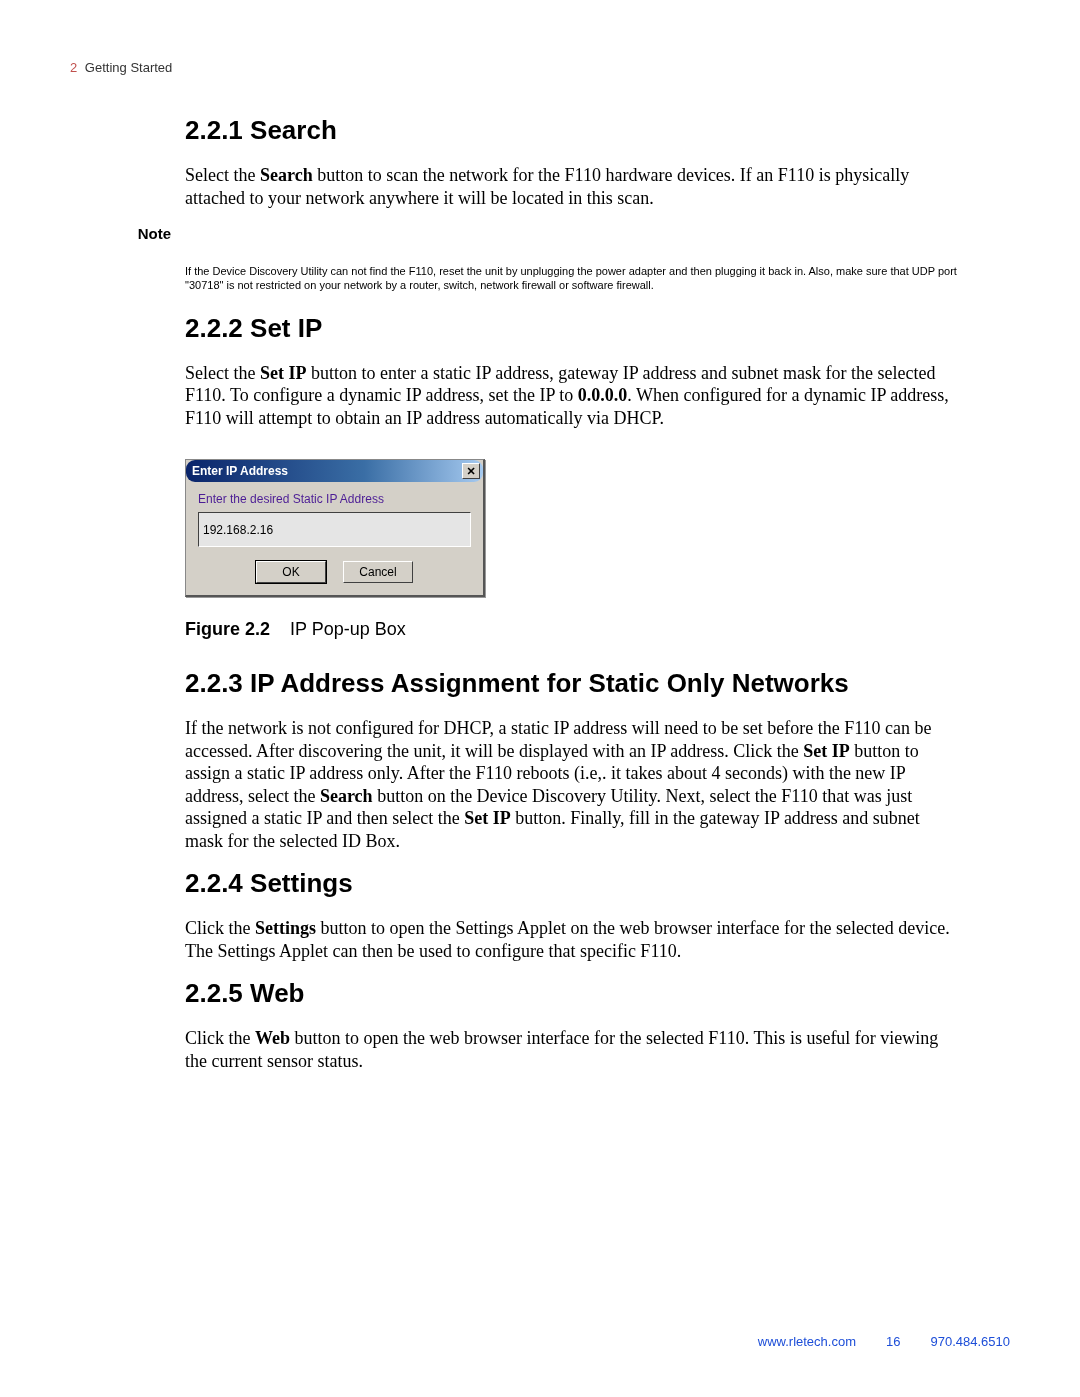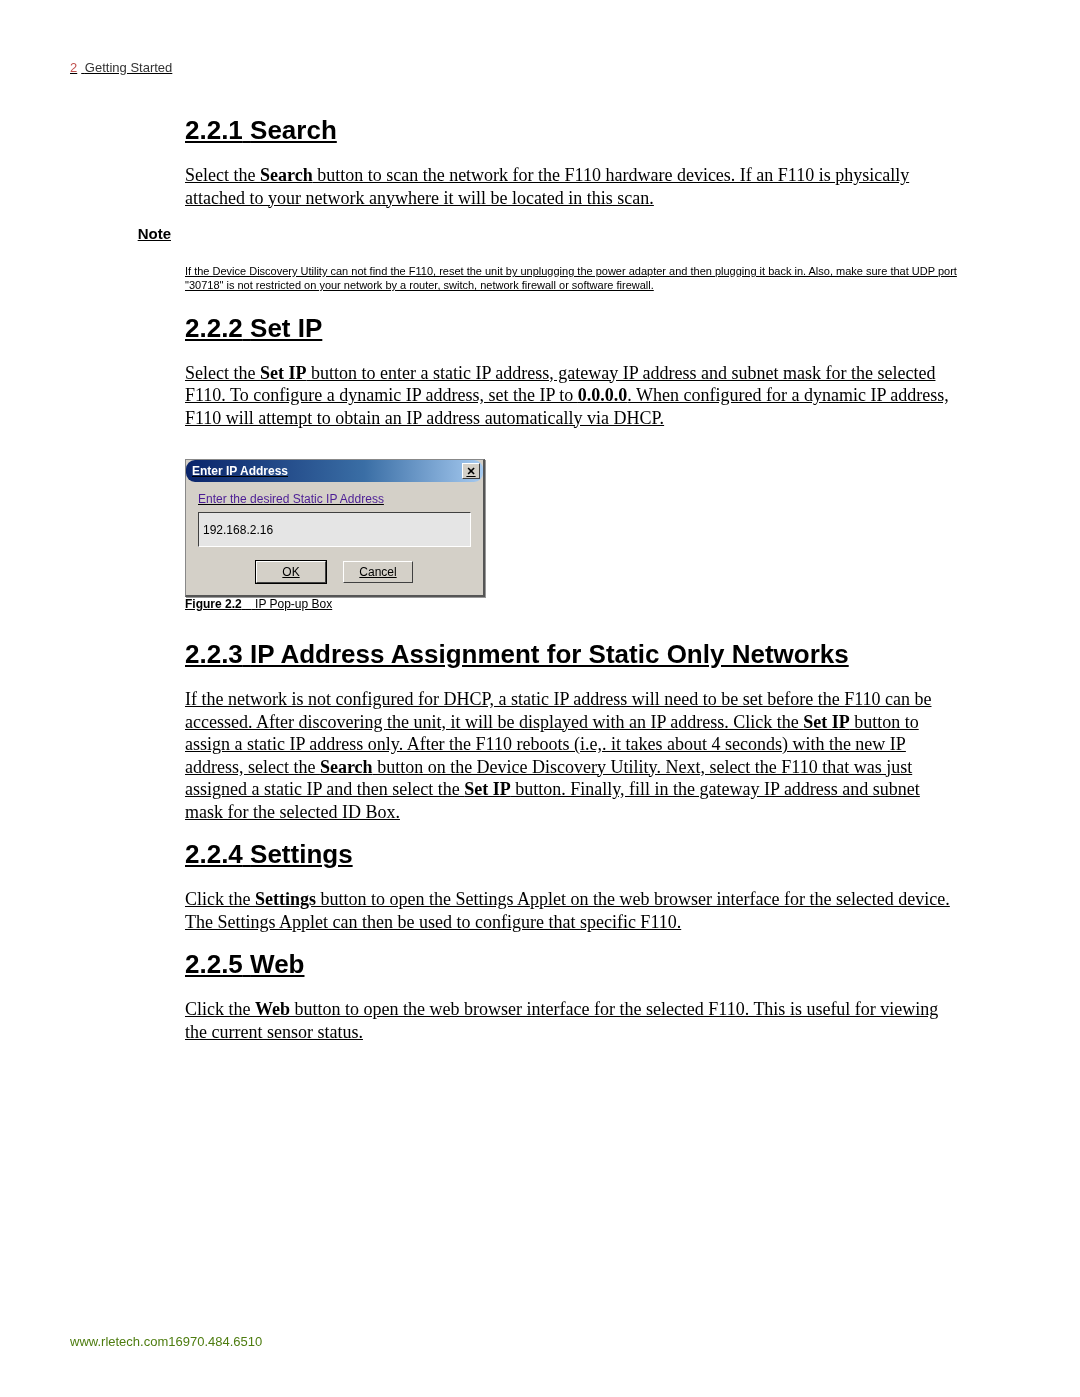--- a/index.html
+++ b/index.html
@@ -12,21 +12,20 @@
     width: 1080px;
     height: 1397px;
     font-family: "Times New Roman", Times, serif;
     color: #000;
     position: relative;
   }
   .page {
     padding: 60px 110px 50px 70px;
     position: relative;
     height: 100%;
-    text-decoration: underline;
   }
   .header-left {
     font-family: Arial, Helvetica, sans-serif;
     font-size: 13px;
     color: #333;
     margin-bottom: 40px;
   }
   .header-left .chnum {
     color: #c0504d;
     font-weight: normal;
@@ -155,35 +154,37 @@
     font-family: Tahoma, Arial, sans-serif;
     font-size: 12px;
     text-align: center;
     line-height: 20px;
   }
   .win-btn.default {
     box-shadow: 0 0 0 1px #000;
   }
   .figure-caption {
     font-family: Arial, Helvetica, sans-serif;
-    font-size: 12px;
+    font-size: 18px;
+    margin-top: 22px;
   }
   .figure-caption .figlabel {
     font-weight: bold;
   }
   .footer {
     position: absolute;
     bottom: 48px;
     left: 70px;
     right: 70px;
     display: flex;
-    justify-content: flex-start;
+    justify-content: flex-end;
     font-family: Arial, Helvetica, sans-serif;
     font-size: 13px;
-    color: #4d7c0f;
+    color: #1d4ed8;
+    gap: 30px;
   }
 </style>
 </head>
 <body>
 
 <div class="page">
 
   <div class="header-left">
     <span class="chnum">2</span>
     <span>Getting Started</span>

